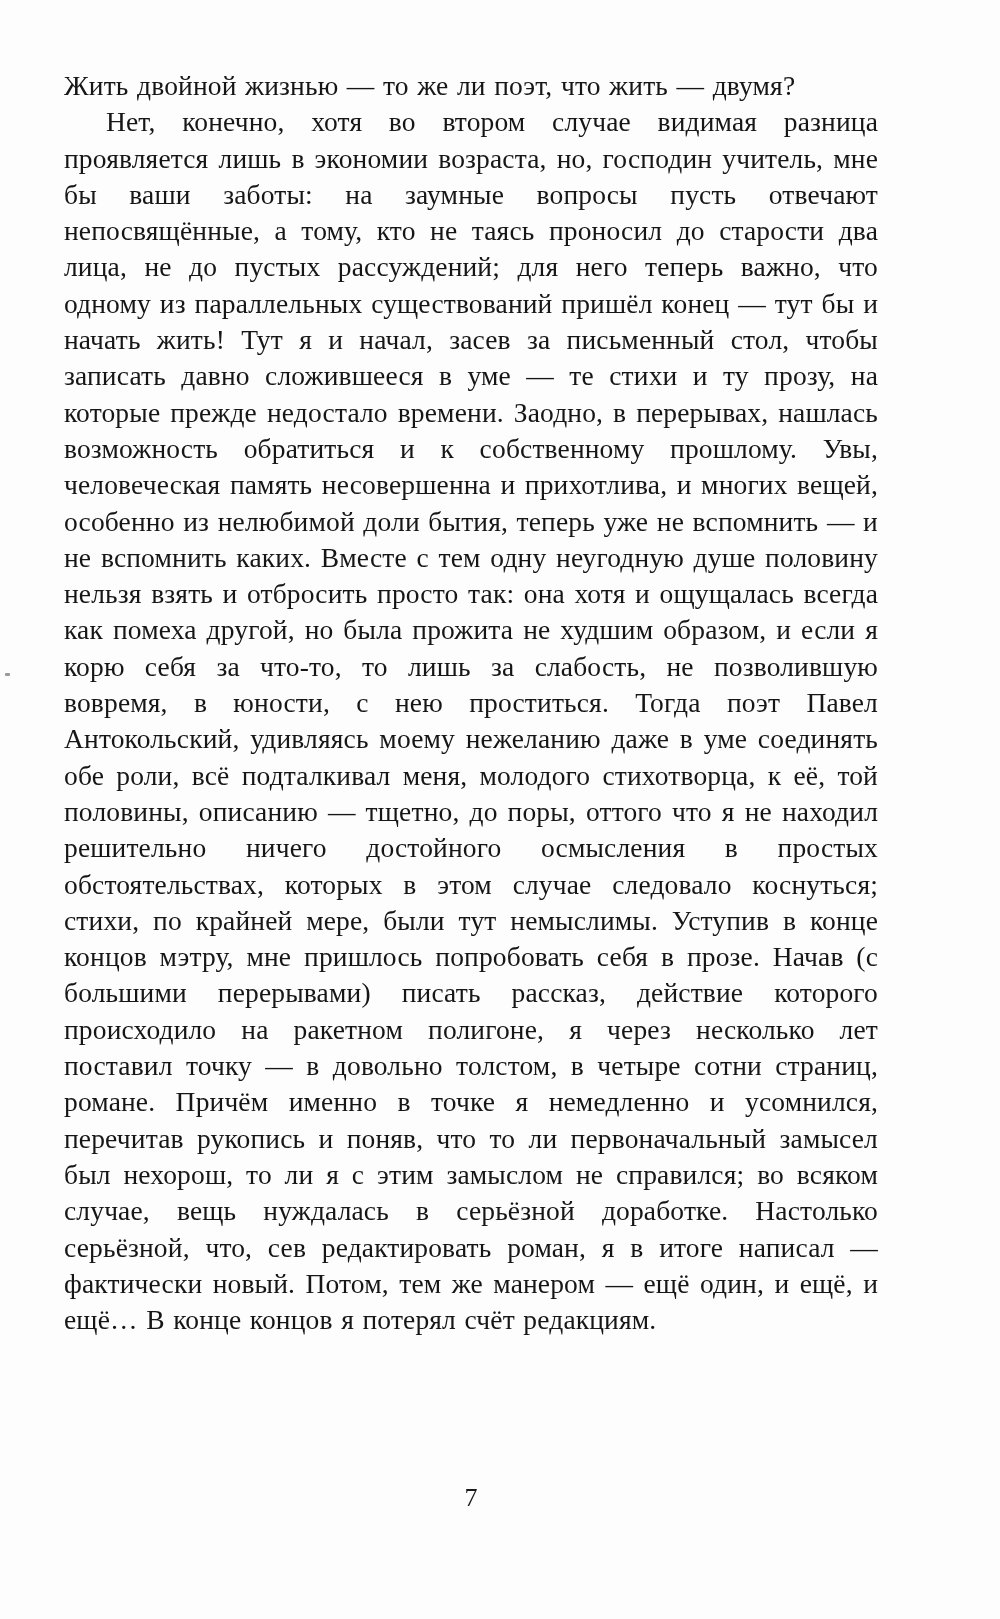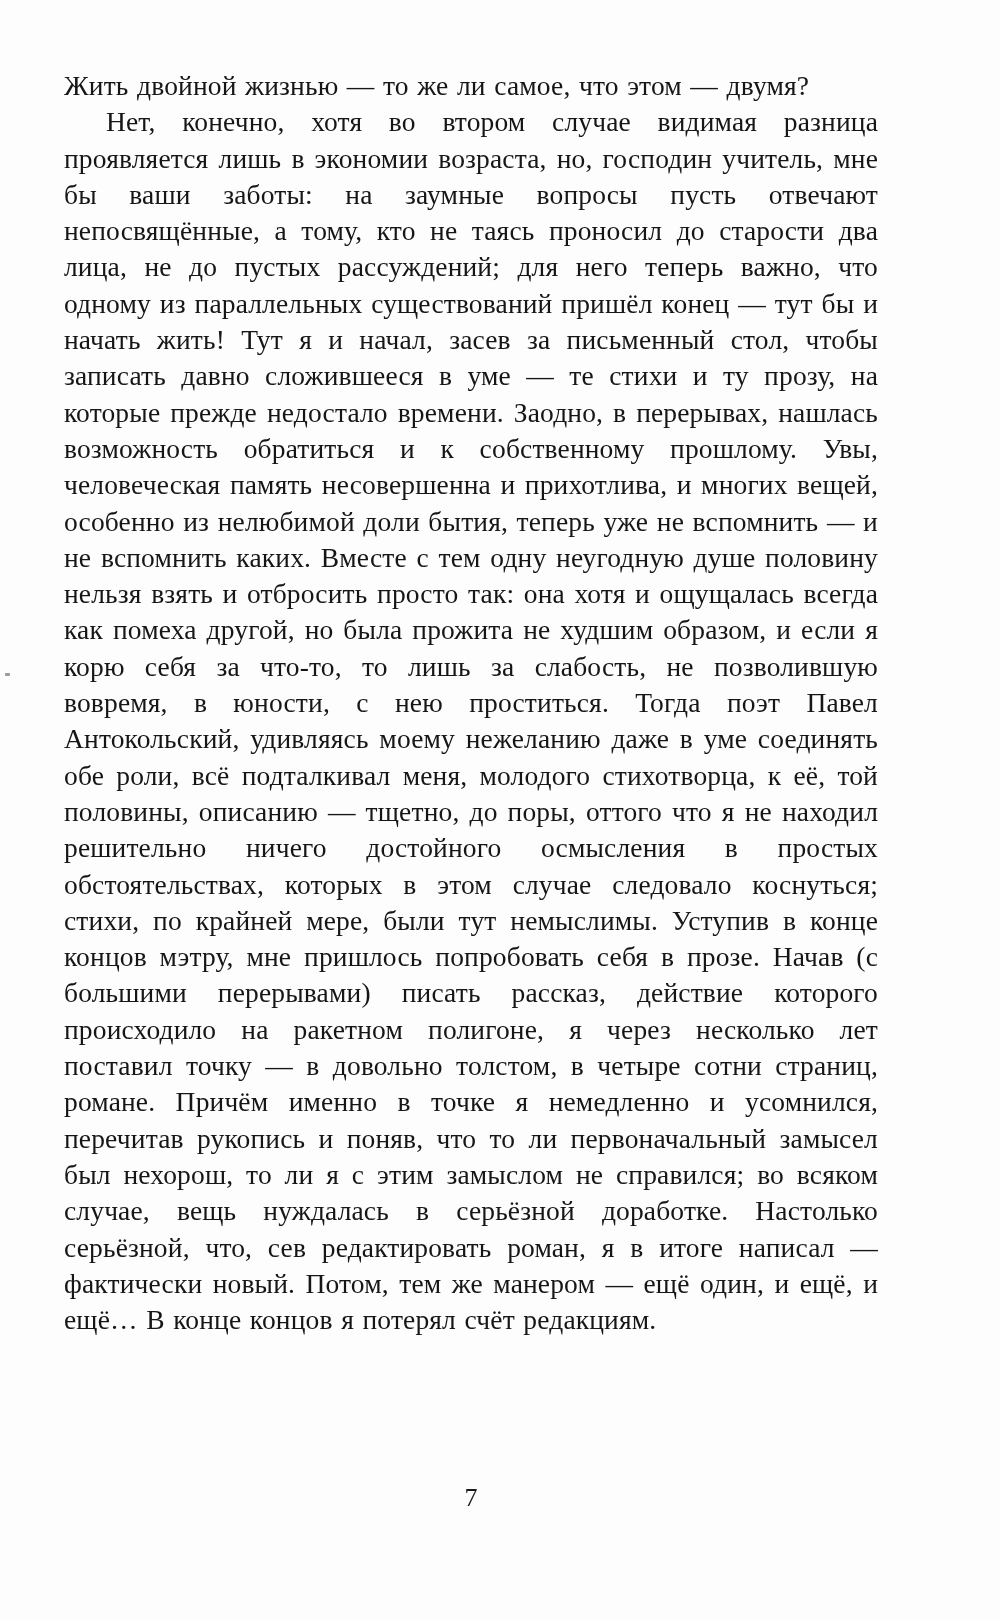--- a/index.html
+++ b/index.html
@@ -56,19 +56,19 @@
   }
 </style>
 </head>
 <body>
 
 <div class="page">
 
   <div class="scan-artifact"></div>
 
   <div class="text-block">
-    <p class="para">Жить двойной жизнью — то же ли самое, что этом — двумя?</p>
+    <p class="para">Жить двойной жизнью — то же ли поэт, что жить — двумя?</p>
     <p class="para indent">Нет, конечно, хотя во втором случае видимая разница проявляется лишь в экономии возраста, но, господин учитель, мне бы ваши заботы: на заумные вопросы пусть отвечают непосвящённые, а тому, кто не таясь проносил до старости два лица, не до пустых рассуждений; для него теперь важно, что одному из параллельных существований пришёл конец — тут бы и начать жить! Тут я и начал, засев за письменный стол, чтобы записать давно сложившееся в уме — те стихи и ту прозу, на которые прежде недостало времени. Заодно, в перерывах, нашлась возможность обратиться и к собственному прошлому. Увы, человеческая память несовершенна и прихотлива, и многих вещей, особенно из нелюбимой доли бытия, теперь уже не вспомнить — и не вспомнить каких. Вместе с тем одну неугодную душе половину нельзя взять и отбросить просто так: она хотя и ощущалась всегда как помеха другой, но была прожита не худшим образом, и если я корю себя за что-то, то лишь за слабость, не позволившую вовремя, в юности, с нею проститься. Тогда поэт Павел Антокольский, удивляясь моему нежеланию даже в уме соединять обе роли, всё подталкивал меня, молодого стихотворца, к её, той половины, описанию — тщетно, до поры, оттого что я не находил решительно ничего достойного осмысления в простых обстоятельствах, которых в этом случае следовало коснуться; стихи, по крайней мере, были тут немыслимы. Уступив в конце концов мэтру, мне пришлось попробовать себя в прозе. Начав (с большими перерывами) писать рассказ, действие которого происходило на ракетном полигоне, я через несколько лет поставил точку — в довольно толстом, в четыре сотни страниц, романе. Причём именно в точке я немедленно и усомнился, перечитав рукопись и поняв, что то ли первоначальный замысел был нехорош, то ли я с этим замыслом не справился; во всяком случае, вещь нуждалась в серьёзной доработке. Настолько серьёзной, что, сев редактировать роман, я в итоге написал — фактически новый. Потом, тем же манером — ещё один, и ещё, и ещё… В конце концов я потерял счёт редакциям.</p>
   </div>
 
   <div class="page-number">7</div>
 
 </div>
 
 </body></html>

